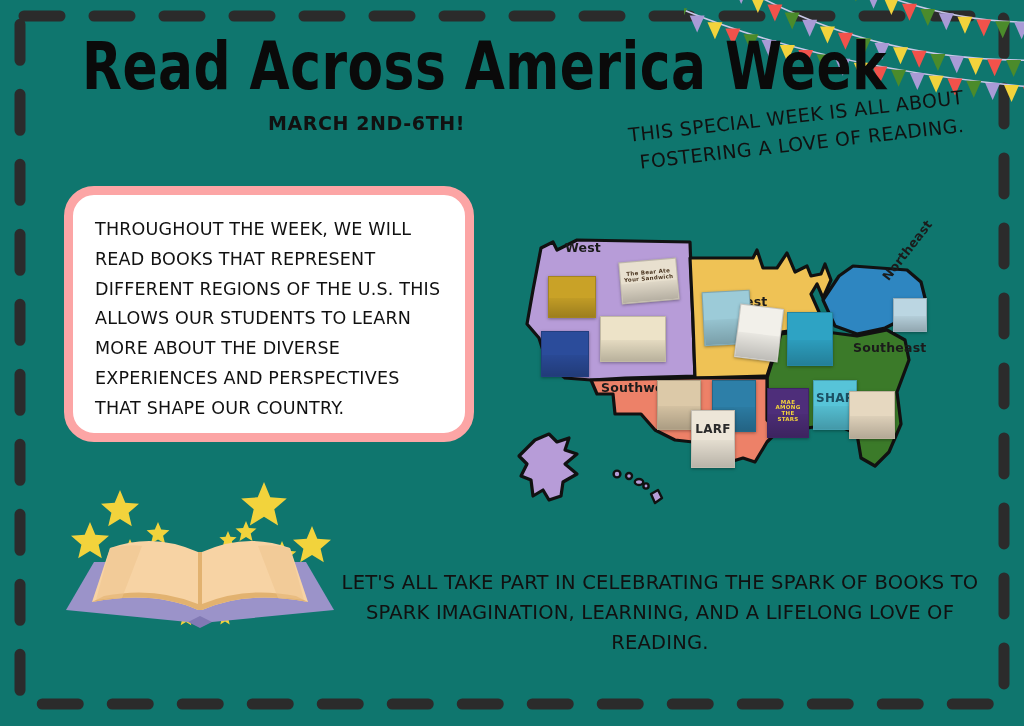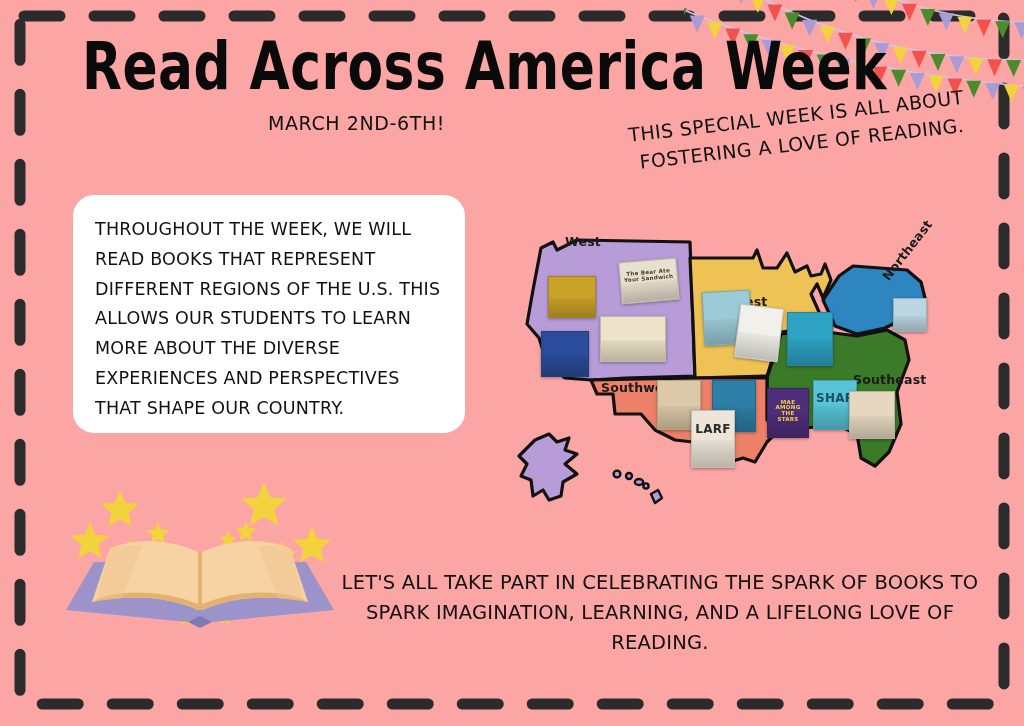--- a/index.html
+++ b/index.html
@@ -4,21 +4,21 @@
 <style>
   html, body {
     margin: 0;
     padding: 0;
     background: #ffffff;
   }
   #poster {
     position: relative;
     width: 1024px;
     height: 726px;
-    background: #fca5a5;
+    background: #0f766e;
     overflow: hidden;
     font-family: "Liberation Sans", sans-serif;
   }
 
   
   .frame {
     position: absolute;
     left: 14px;
     top: 10px;
     width: 996px;
@@ -48,21 +48,21 @@
     transform: scaleY(1.22) scaleX(0.96);
     transform-origin: left top;
     white-space: nowrap;
   }
   .subtitle {
     position: absolute;
     left: 268px;
     top: 112px;
     font-family: "DejaVu Sans", sans-serif;
     font-size: 19px;
-    font-weight: 400;
+    font-weight: 700;
     letter-spacing: 0.6px;
     color: #111111;
     white-space: nowrap;
   }
 
   
   .tagline {
     position: absolute;
     left: 627px;
     top: 122px;
@@ -262,24 +262,24 @@
           <circle cx="112" cy="246" r="3.4"></circle>
           <circle cx="124" cy="248" r="3"></circle>
           <ellipse cx="134" cy="254" rx="4.2" ry="3"></ellipse>
           <circle cx="141" cy="258" r="2.6"></circle>
           <path d="M 146,266 L 153,262 L 157,270 L 150,275 Z"></path>
         </g>
       </g>
     </svg>
 
     
-    <div class="region-label" style="left:60px; top:6px;">West</div>
+    <div class="region-label" style="left:60px; top:12px;">West</div>
     <div class="region-label" style="left:202px; top:46px;margin-top:20px;">Midwest</div>
     <div class="region-label" style="left:374px; top:46px; transform:rotate(-52deg); transform-origin:left top;">Northeast</div>
-    <div class="region-label" style="left:348px; top:144px;">Southeast</div>
+    <div class="region-label" style="left:348px; top:112px;">Southeast</div>
     <div class="region-label" style="left:96px; top:152px;">Southwest</div>
 
     
     <div id="book-layer" style="position:absolute; left:0; top:0; width:440px; height:290px;">
         <div class="bookcover" style="left: 115px; top: 32px; width: 58px; height: 42px; background: rgb(232, 224, 207); transform: rotate(-5deg);">
           <div style="position: absolute; left: 0px; right: 0px; bottom: 0px; height: 48%; background: linear-gradient(rgba(0, 0, 0, 0.04), rgba(0, 0, 0, 0.22));"></div>
           <div class="bk-title" style="top: 22%; color: rgb(74, 53, 32); font-size: 5.5px; padding: 0px 2px;">The Bear Ate Your Sandwich</div>
         </div>
         <div class="bookcover" style="left: 43px; top: 48px; width: 48px; height: 42px; background: rgb(201, 162, 39); transform: rotate(0deg);">
           <div style="position: absolute; left: 0px; right: 0px; bottom: 0px; height: 48%; background: linear-gradient(rgba(0, 0, 0, 0.04), rgba(0, 0, 0, 0.22));"></div>

